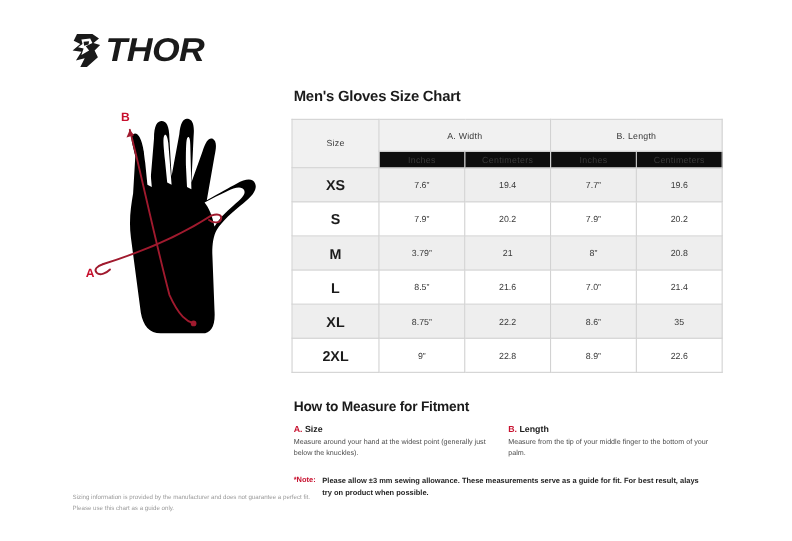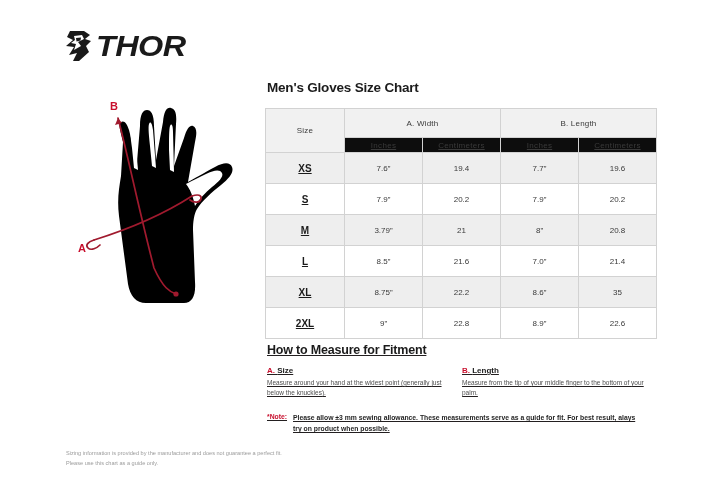--- a/index.html
+++ b/index.html
@@ -126,41 +126,38 @@
     letter-spacing: 0.2px;
   }
   th.unit-head {
     background: #0d0d0d;
     color: #ffffff;
     font-weight: bold;
     font-size: 7.5px;
     height: 14px;
     letter-spacing: 0.3px;
     border-color: #0d0d0d;
-    text-decoration: underline;
   }
   tbody tr td {
     height: 30px;
     font-size: 8.5px;
     color: #4a4a4a;
   }
   tbody tr td.size-cell {
     font-weight: bold;
     color: #1b1b1b;
-    font-size: 10px;
-    text-decoration: underline;
+    font-size: 13px;
   }
   tbody tr.shaded td { background: #eeeeee; }
   tbody tr.plain td { background: #ffffff; }
 
   
   .howto {
-    margin-top: 4px;
+    margin-top: 24px;
     padding-left: 2px;
-    text-decoration: underline;
   }
   .howto-title {
     font-size: 12.5px;
     font-weight: bold;
     color: #1b1b1b;
     letter-spacing: -0.2px;
     margin-bottom: 9px;
   }
   .howto-cols {
     display: flex;

